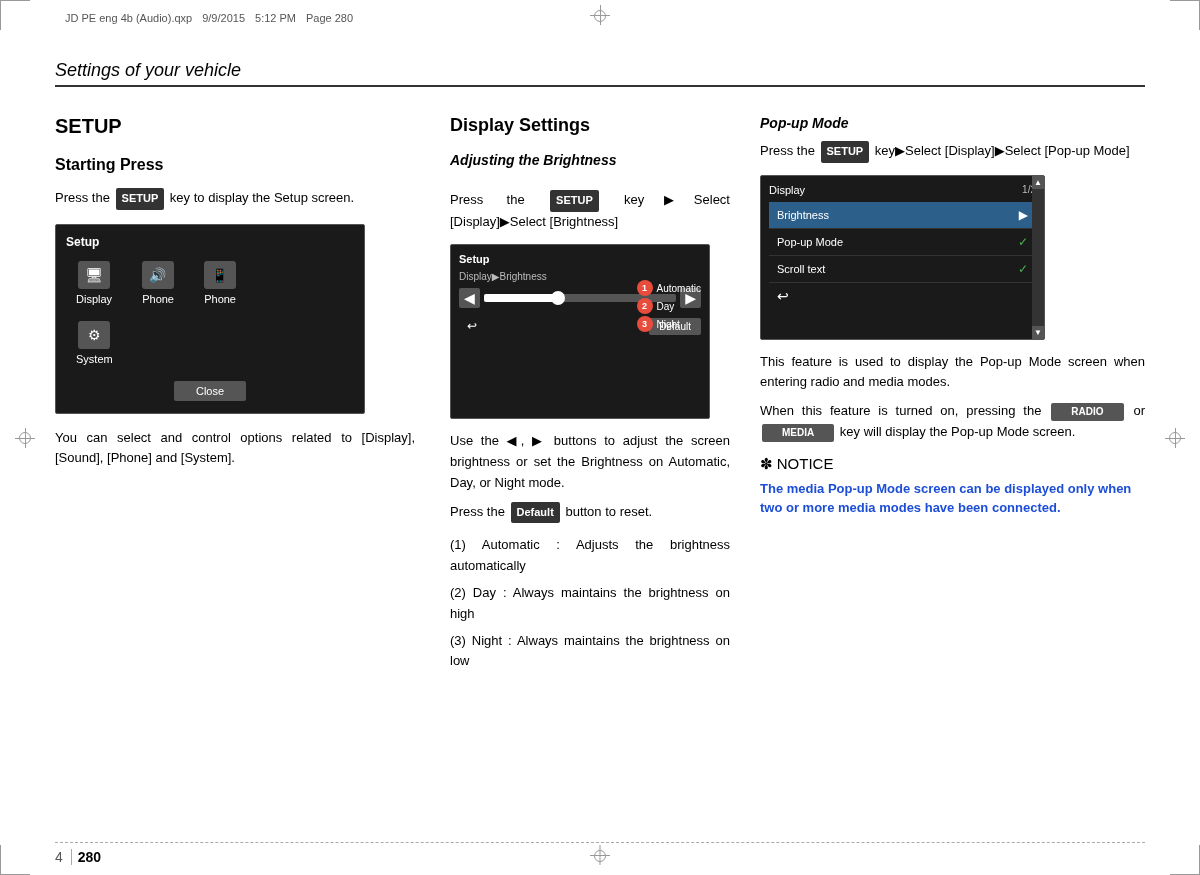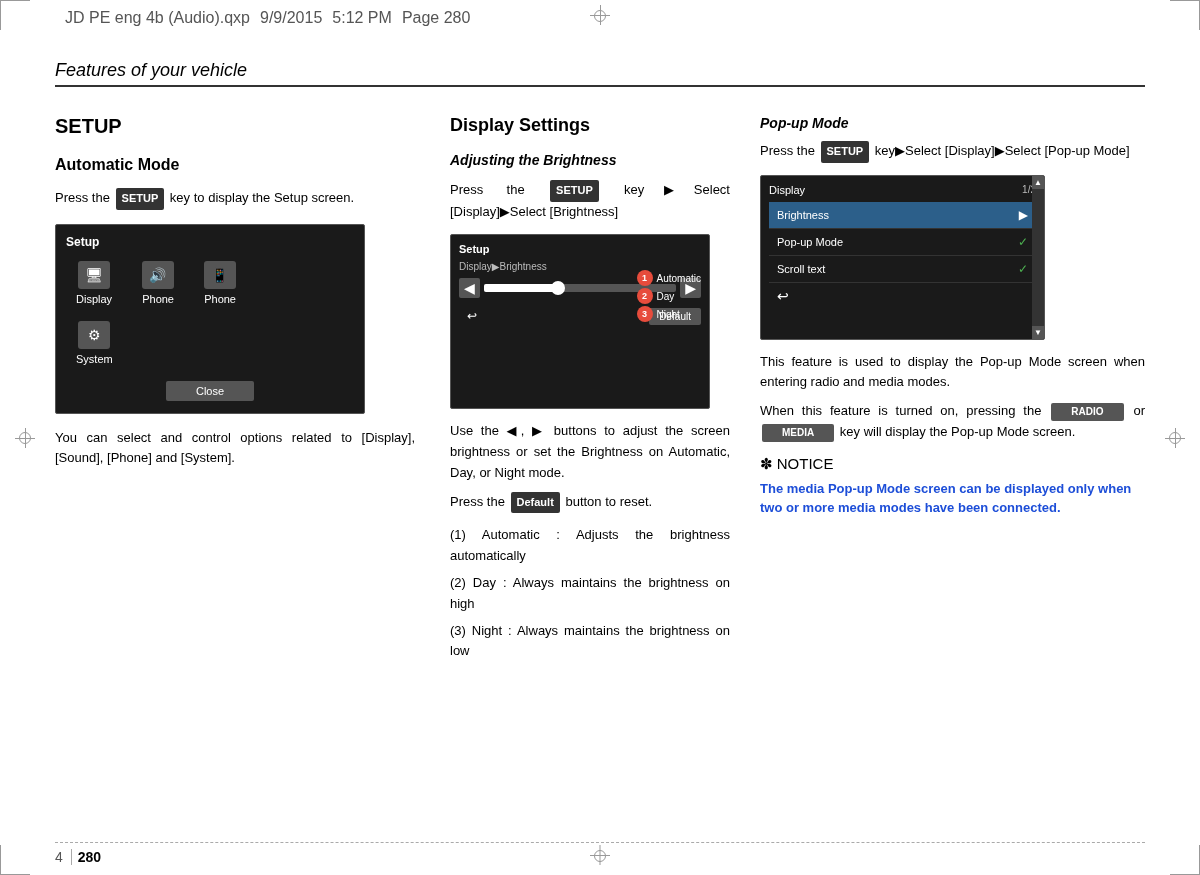--- a/index.html
+++ b/index.html
@@ -28,21 +28,21 @@
     
     .header-bar {
       position: absolute;
       top: 0;
       left: 0;
       right: 0;
       height: 35px;
       display: flex;
       align-items: center;
       padding: 0 60px;
-      font-size: 16px;
+      font-size: 11px;
       color: #555;
     }
     .header-bar span { margin: 0 5px; }
 
     
     .crosshair-top {
       position: absolute;
       top: 0;
       left: 50%;
       transform: translateX(-50%);
@@ -195,21 +195,21 @@
       background: #555;
       color: #fff;
       font-size: 11px;
       padding: 4px 20px;
       border-radius: 2px;
       display: inline-block;
       margin-left: auto;
       margin-right: auto;
       display: flex;
       justify-content: center;
-      width: 88px;
+      width: 72px;
       margin: 0 auto;
     }
     .setup-bottom-row {
       display: flex;
       justify-content: center;
       margin-top: 8px;
     }
 
     
     .mid-col {
@@ -220,21 +220,21 @@
       font-size: 18px;
       font-weight: bold;
       color: #000;
       margin-bottom: 16px;
     }
     .italic-bold-title {
       font-style: italic;
       font-weight: bold;
       font-size: 14px;
       color: #000;
-      margin-bottom: 12px;
+      margin-bottom: 22px;
     }
 
     
     .brightness-screen {
       width: 260px;
       height: 175px;
       background: #1a1a1a;
       border: 1px solid #555;
       border-radius: 2px;
       margin: 12px 0;
@@ -568,29 +568,29 @@
   <span>9/9/2015</span>
   <span>5:12 PM</span>
   <span>Page 280</span>
 </div>
 
 <div class="crosshair-top">
   <div class="crosshair-circle"></div>
 </div>
 
 <div class="page-title-section">
-  <div class="page-title">Features of your vehicle</div>
+  <div class="page-title">Settings of your vehicle</div>
   <div class="title-underline"></div>
 </div>
 
 <div class="main-content">
 
   <div class="left-col">
     <div class="section-title">SETUP</div>
-    <div class="subsection-title">Automatic Mode</div>
+    <div class="subsection-title">Starting Press</div>
     <div class="body-text">
       <span>Press the</span>
       <span class="setup-badge">SETUP</span>
       <span>key to display the Setup screen.</span>
     </div>
 
     <div class="setup-screen">
       <div class="setup-screen-title">Setup</div>
       <div class="setup-icons-row">
         <div class="setup-icon-item">

